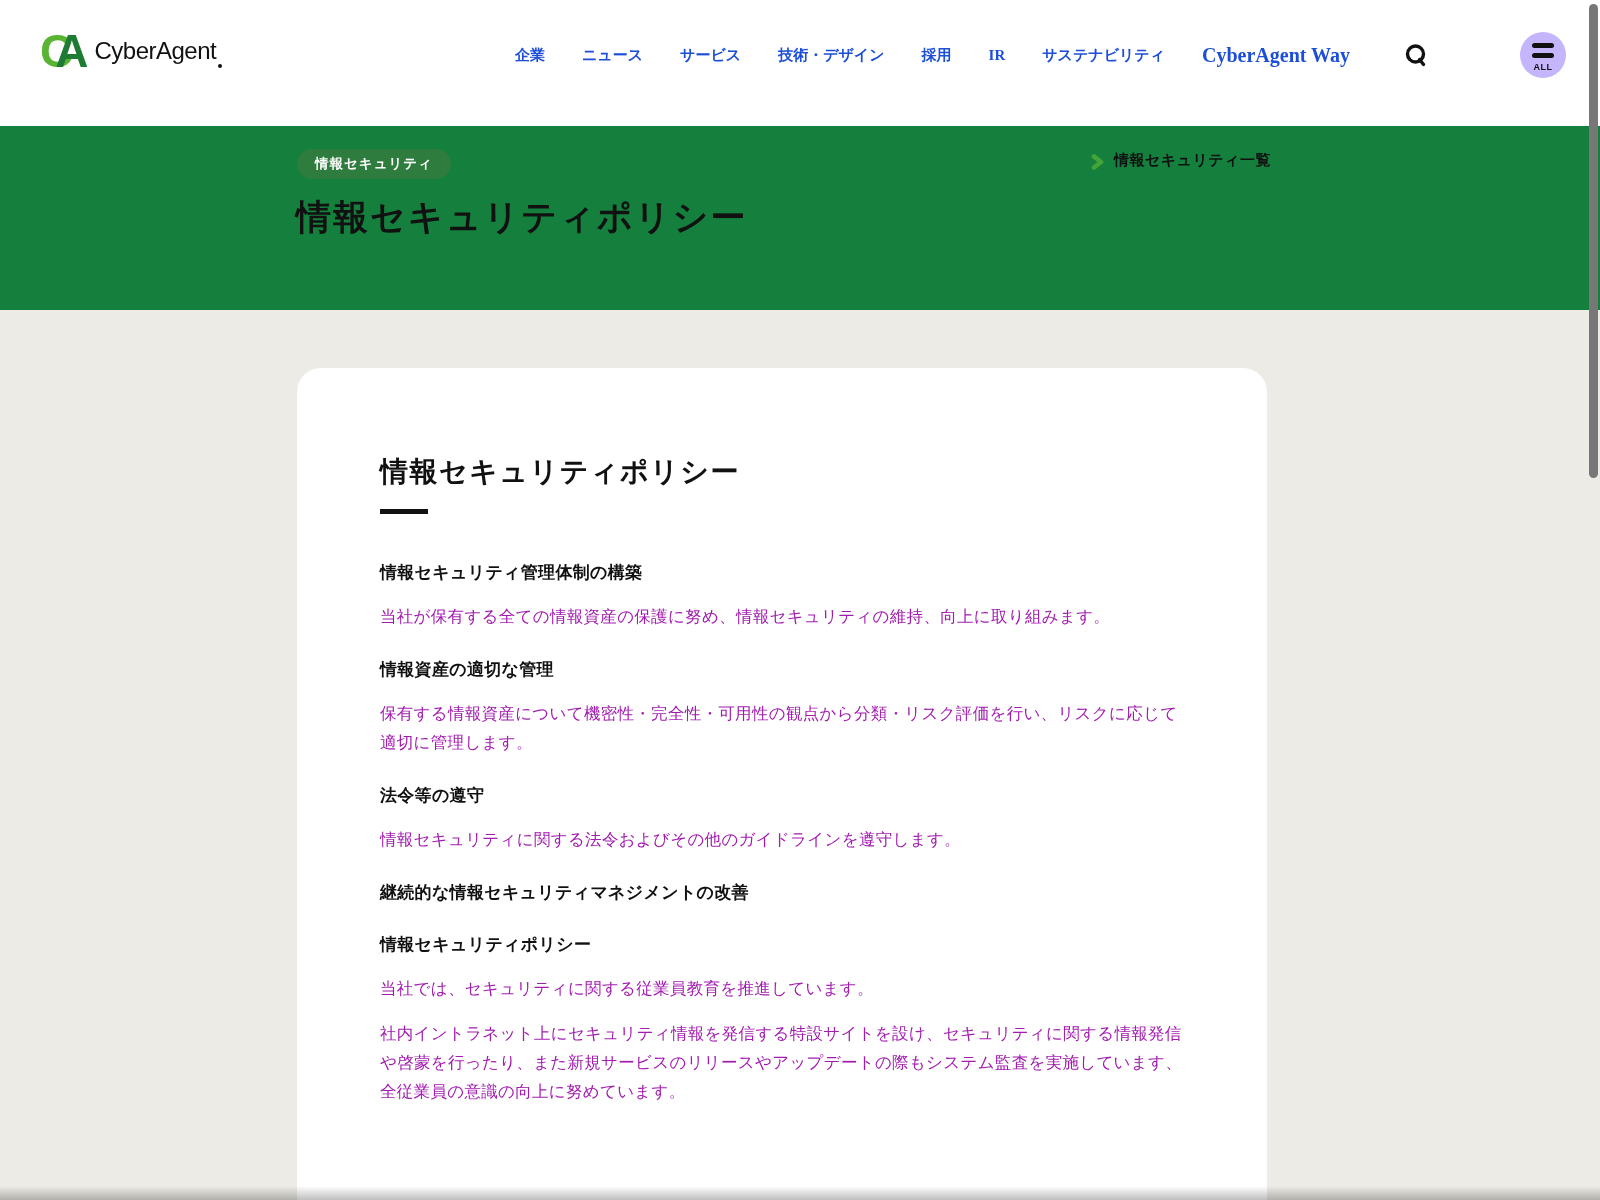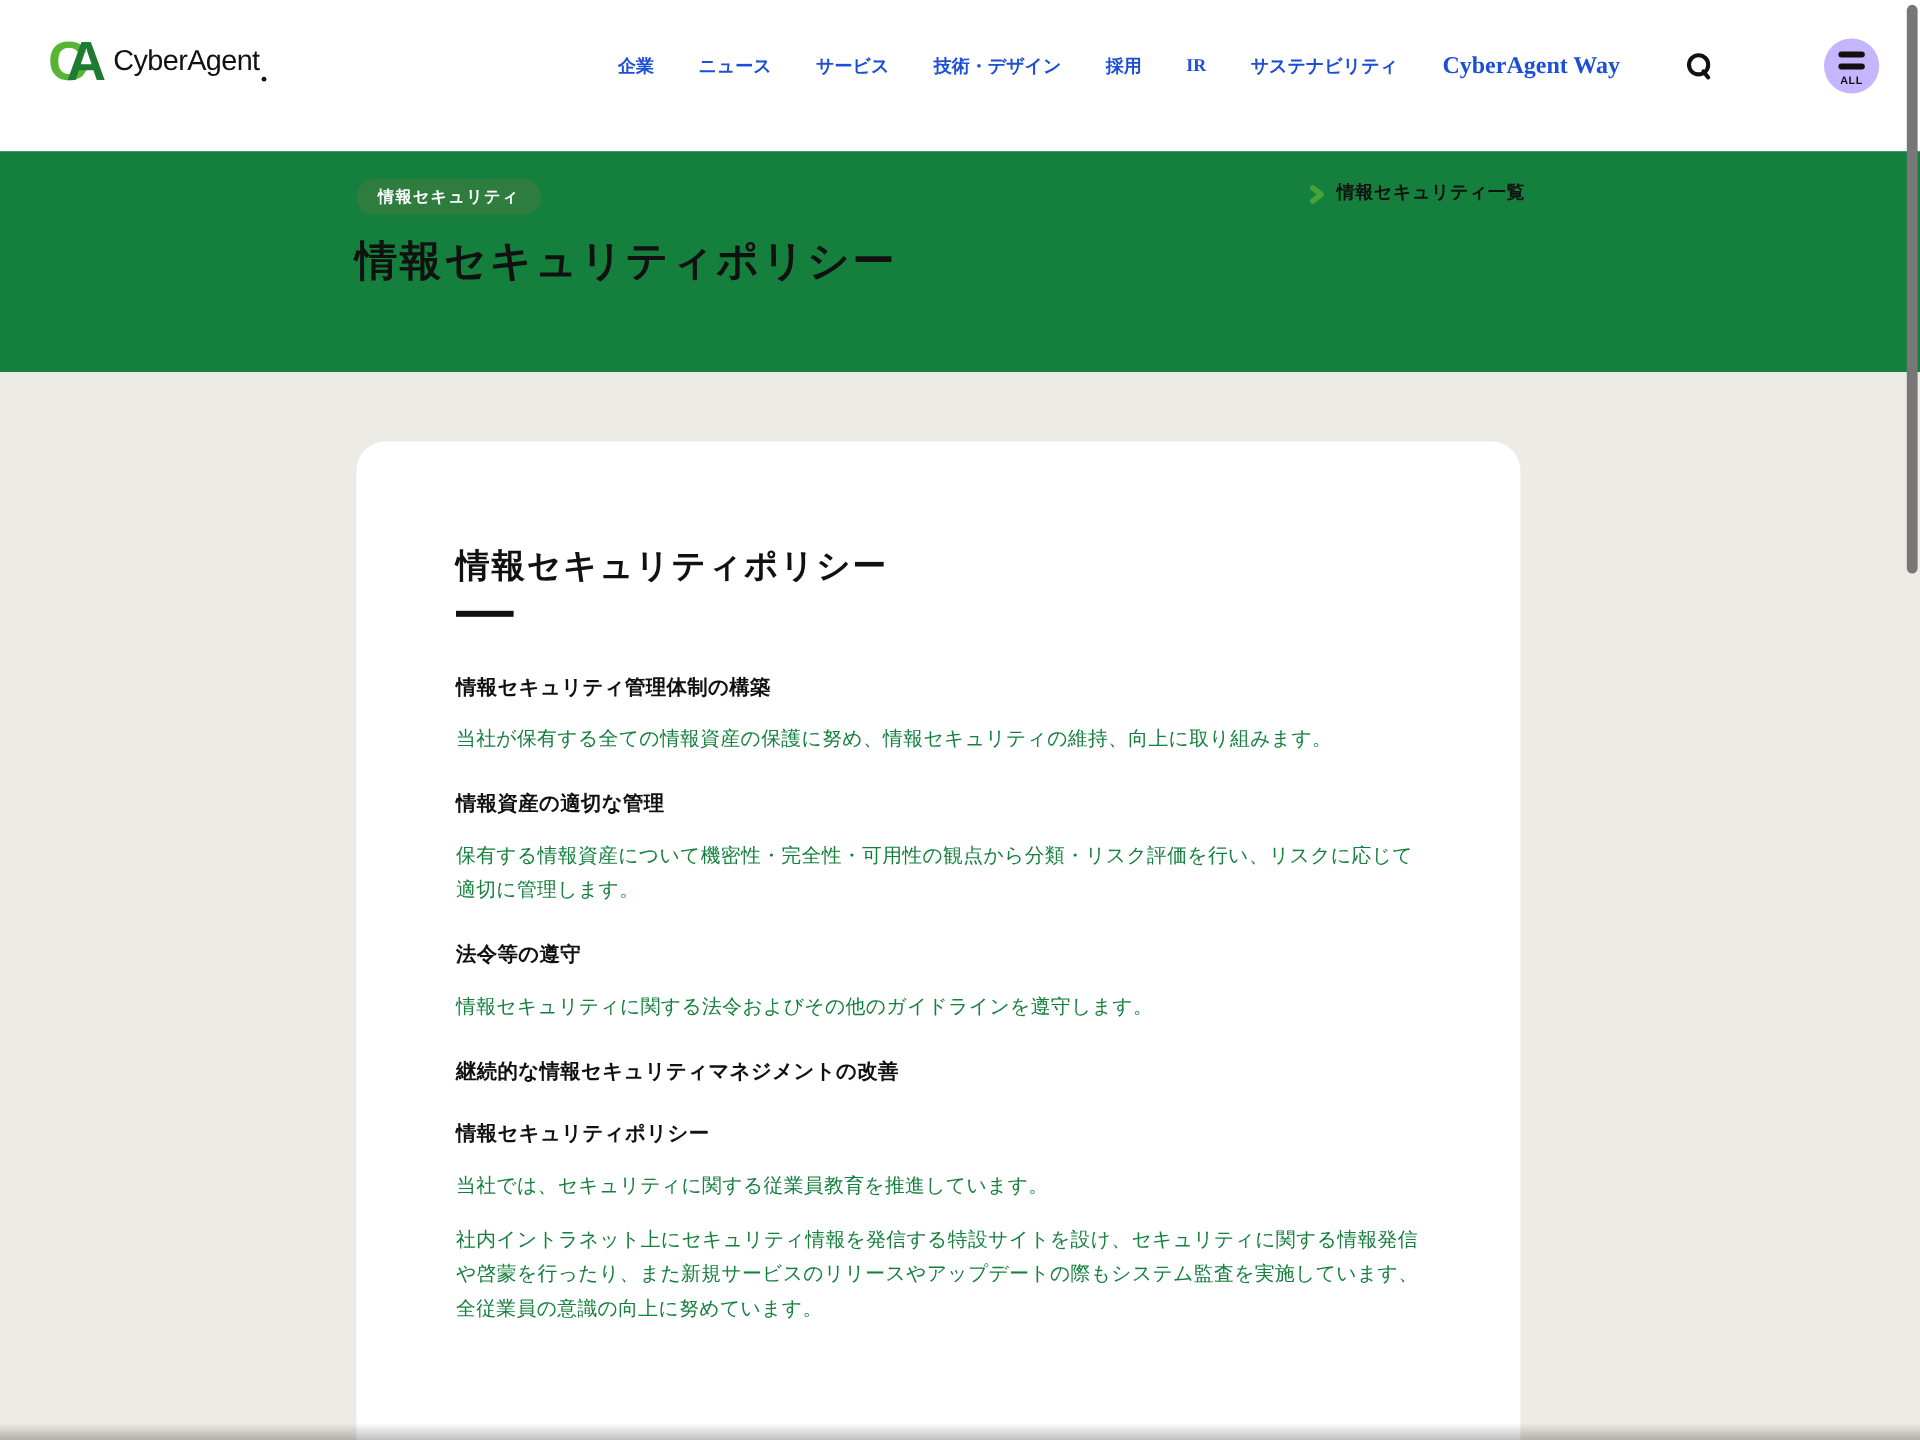--- a/index.html
+++ b/index.html
@@ -196,21 +196,21 @@
     font-size: 17px;
     font-weight: 700;
     color: #111111;
     line-height: 26px;
     margin-bottom: 3px;
     letter-spacing: 0.3px;
   }
   .policy-body p {
     font-size: 16.5px;
     font-weight: 400;
-    color: #15803d;
+    color: #a21caf;
     line-height: 29px;
     letter-spacing: 0.3px;
     margin-top: 16px;
   }
 
   
   .scrollbar-thumb {
     position: absolute;
     left: 1589px; top: 4px;
     width: 9px; height: 474px;

